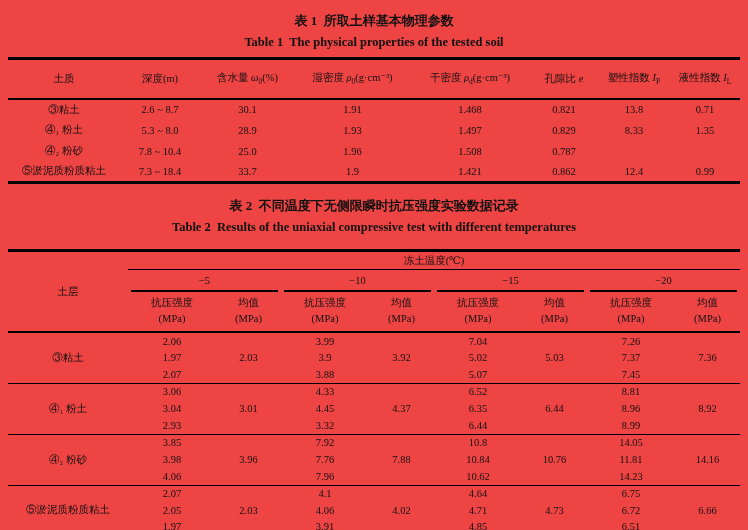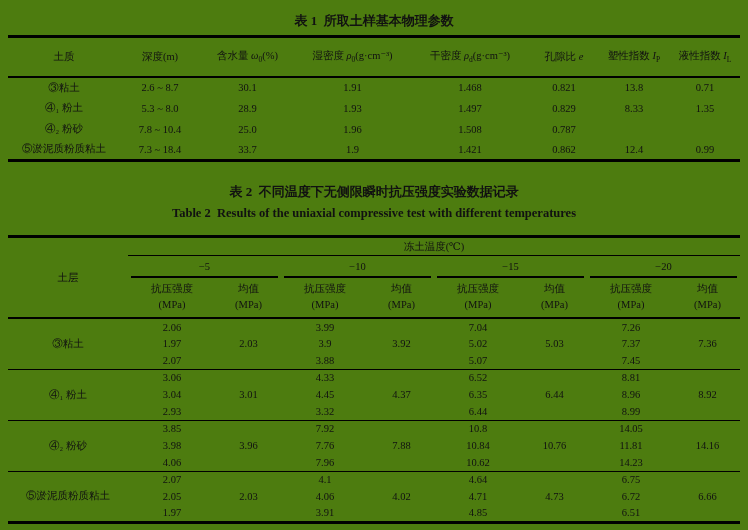--- a/index.html
+++ b/index.html
@@ -1,29 +1,29 @@
 <!DOCTYPE html>
 <html><head>
 <meta charset="utf-8">
 <style>
   * { box-sizing: border-box; margin: 0; padding: 0; }
   html, body { background: #e8e8e8; }
   .page {
     width: 748px; height: 530px;
     margin: 0 auto;
-    background: #4d7c0f;
+    background: #ef4444;
     color: #111;
     font-family: "Liberation Serif", "DejaVu Serif", serif;
     padding: 4px 8px 0 8px;
     overflow: hidden;
   }
   .title { text-align: center; font-weight: bold; white-space: pre; }
   .title.zh1 { font-size: 13px; padding: 8px 0 5px; }
   .title.en1 { font-size: 12.5px; padding: 0 0 7px; }
-  .title.zh2 { font-size: 13px; padding: 13px 0 5px; margin-top: 8px; }
+  .title.zh2 { font-size: 13px; padding: 13px 0 5px; }
   .title.en2 { font-size: 12.5px; padding: 0 0 14px; }
 
   table { border-collapse: collapse; width: 732px; table-layout: fixed; }
   th { font-weight: normal; }
   th, td { text-align: center; vertical-align: middle; font-size: 10.5px; }
   sub { font-size: 7.5px; }
   i.sym { font-style: italic; }
 
   
   .t1 { border-top: 3px solid #000; border-bottom: 3px solid #000; }
@@ -41,20 +41,21 @@
   .t2 tr.mpa-row .hline { line-height: 1.55; }
   .t2 tbody td { height: 17px; }
   .t2 tbody tr.gs td { border-top: 1.8px solid #000; }
 </style>
 </head>
 <body>
 
 <div class="page">
 
   <div class="title zh1">表 1  所取土样基本物理参数</div>
+  <div class="title en1">Table 1  The physical properties of the tested soil</div>
 
   <table class="t1">
     <colgroup>
       <col style="width:112px">
         <col style="width:80px">
         <col style="width:95px">
         <col style="width:115px">
       <col style="width:120px">
         <col style="width:68px">
         <col style="width:72px">

